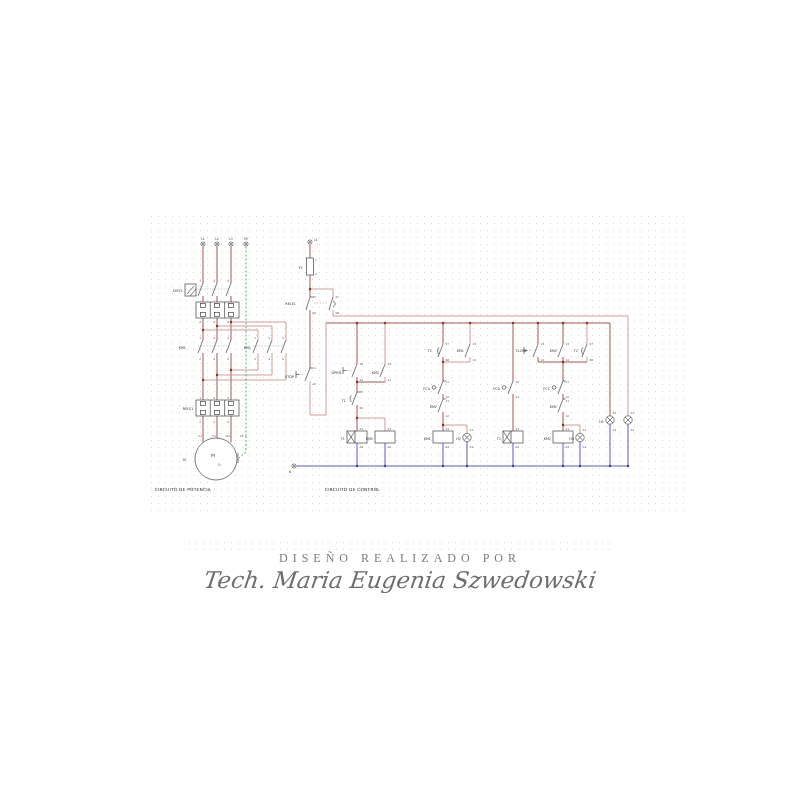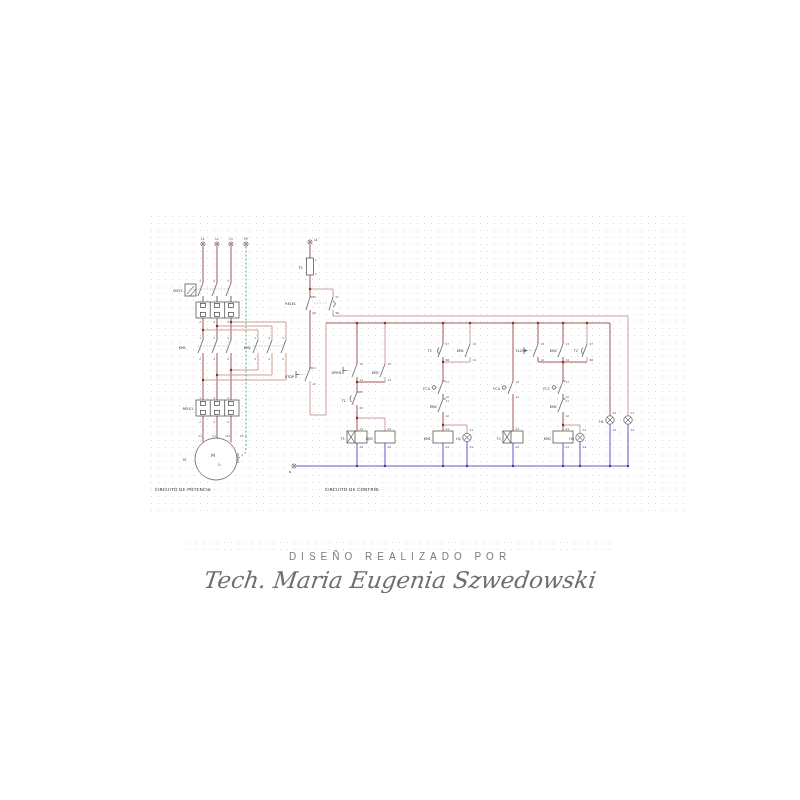--- a/index.html
+++ b/index.html
@@ -11,22 +11,22 @@
   #grid-main{left:148px;top:213px;width:538px;height:300px;}
   #grid-strip{left:186px;top:539px;width:428px;height:12px;}
   svg.schematic{position:absolute;left:150px;top:215px;width:530px;height:295px;}
   svg text{font-family:"DejaVu Sans",sans-serif;fill:#3c3c3c;font-size:3.1px;}
   svg text.n{font-size:2.8px;fill:#5a5a5a;}
   svg text.l{font-size:3.4px;fill:#333;}
   svg text.t{font-size:4.3px;fill:#2e2e2e;letter-spacing:0.25px;}
   svg text.big{font-size:4.6px;fill:#333;}
   .e{text-anchor:end;} .m{text-anchor:middle;}
   .credit{position:absolute;left:0;top:551px;width:800px;text-align:center;
-        font-family:Liberation Sans, sans-serif;
-        font-size:10px;letter-spacing:5px;color:#7c7c7c;}
+        font-family:Liberation Serif, serif;
+        font-size:12px;letter-spacing:5px;color:#7c7c7c;}
   .signature{position:absolute;left:0;top:567px;width:800px;text-align:center;
         font-family:"DejaVu Serif","Liberation Serif",serif;font-style:italic;
         font-size:23px;color:#6e6e6e;transform:skewX(-8deg);}
 </style>
 </head>
 <body>
 
 <div class="page">
 
   <div id="grid-main" class="gridded"></div>

